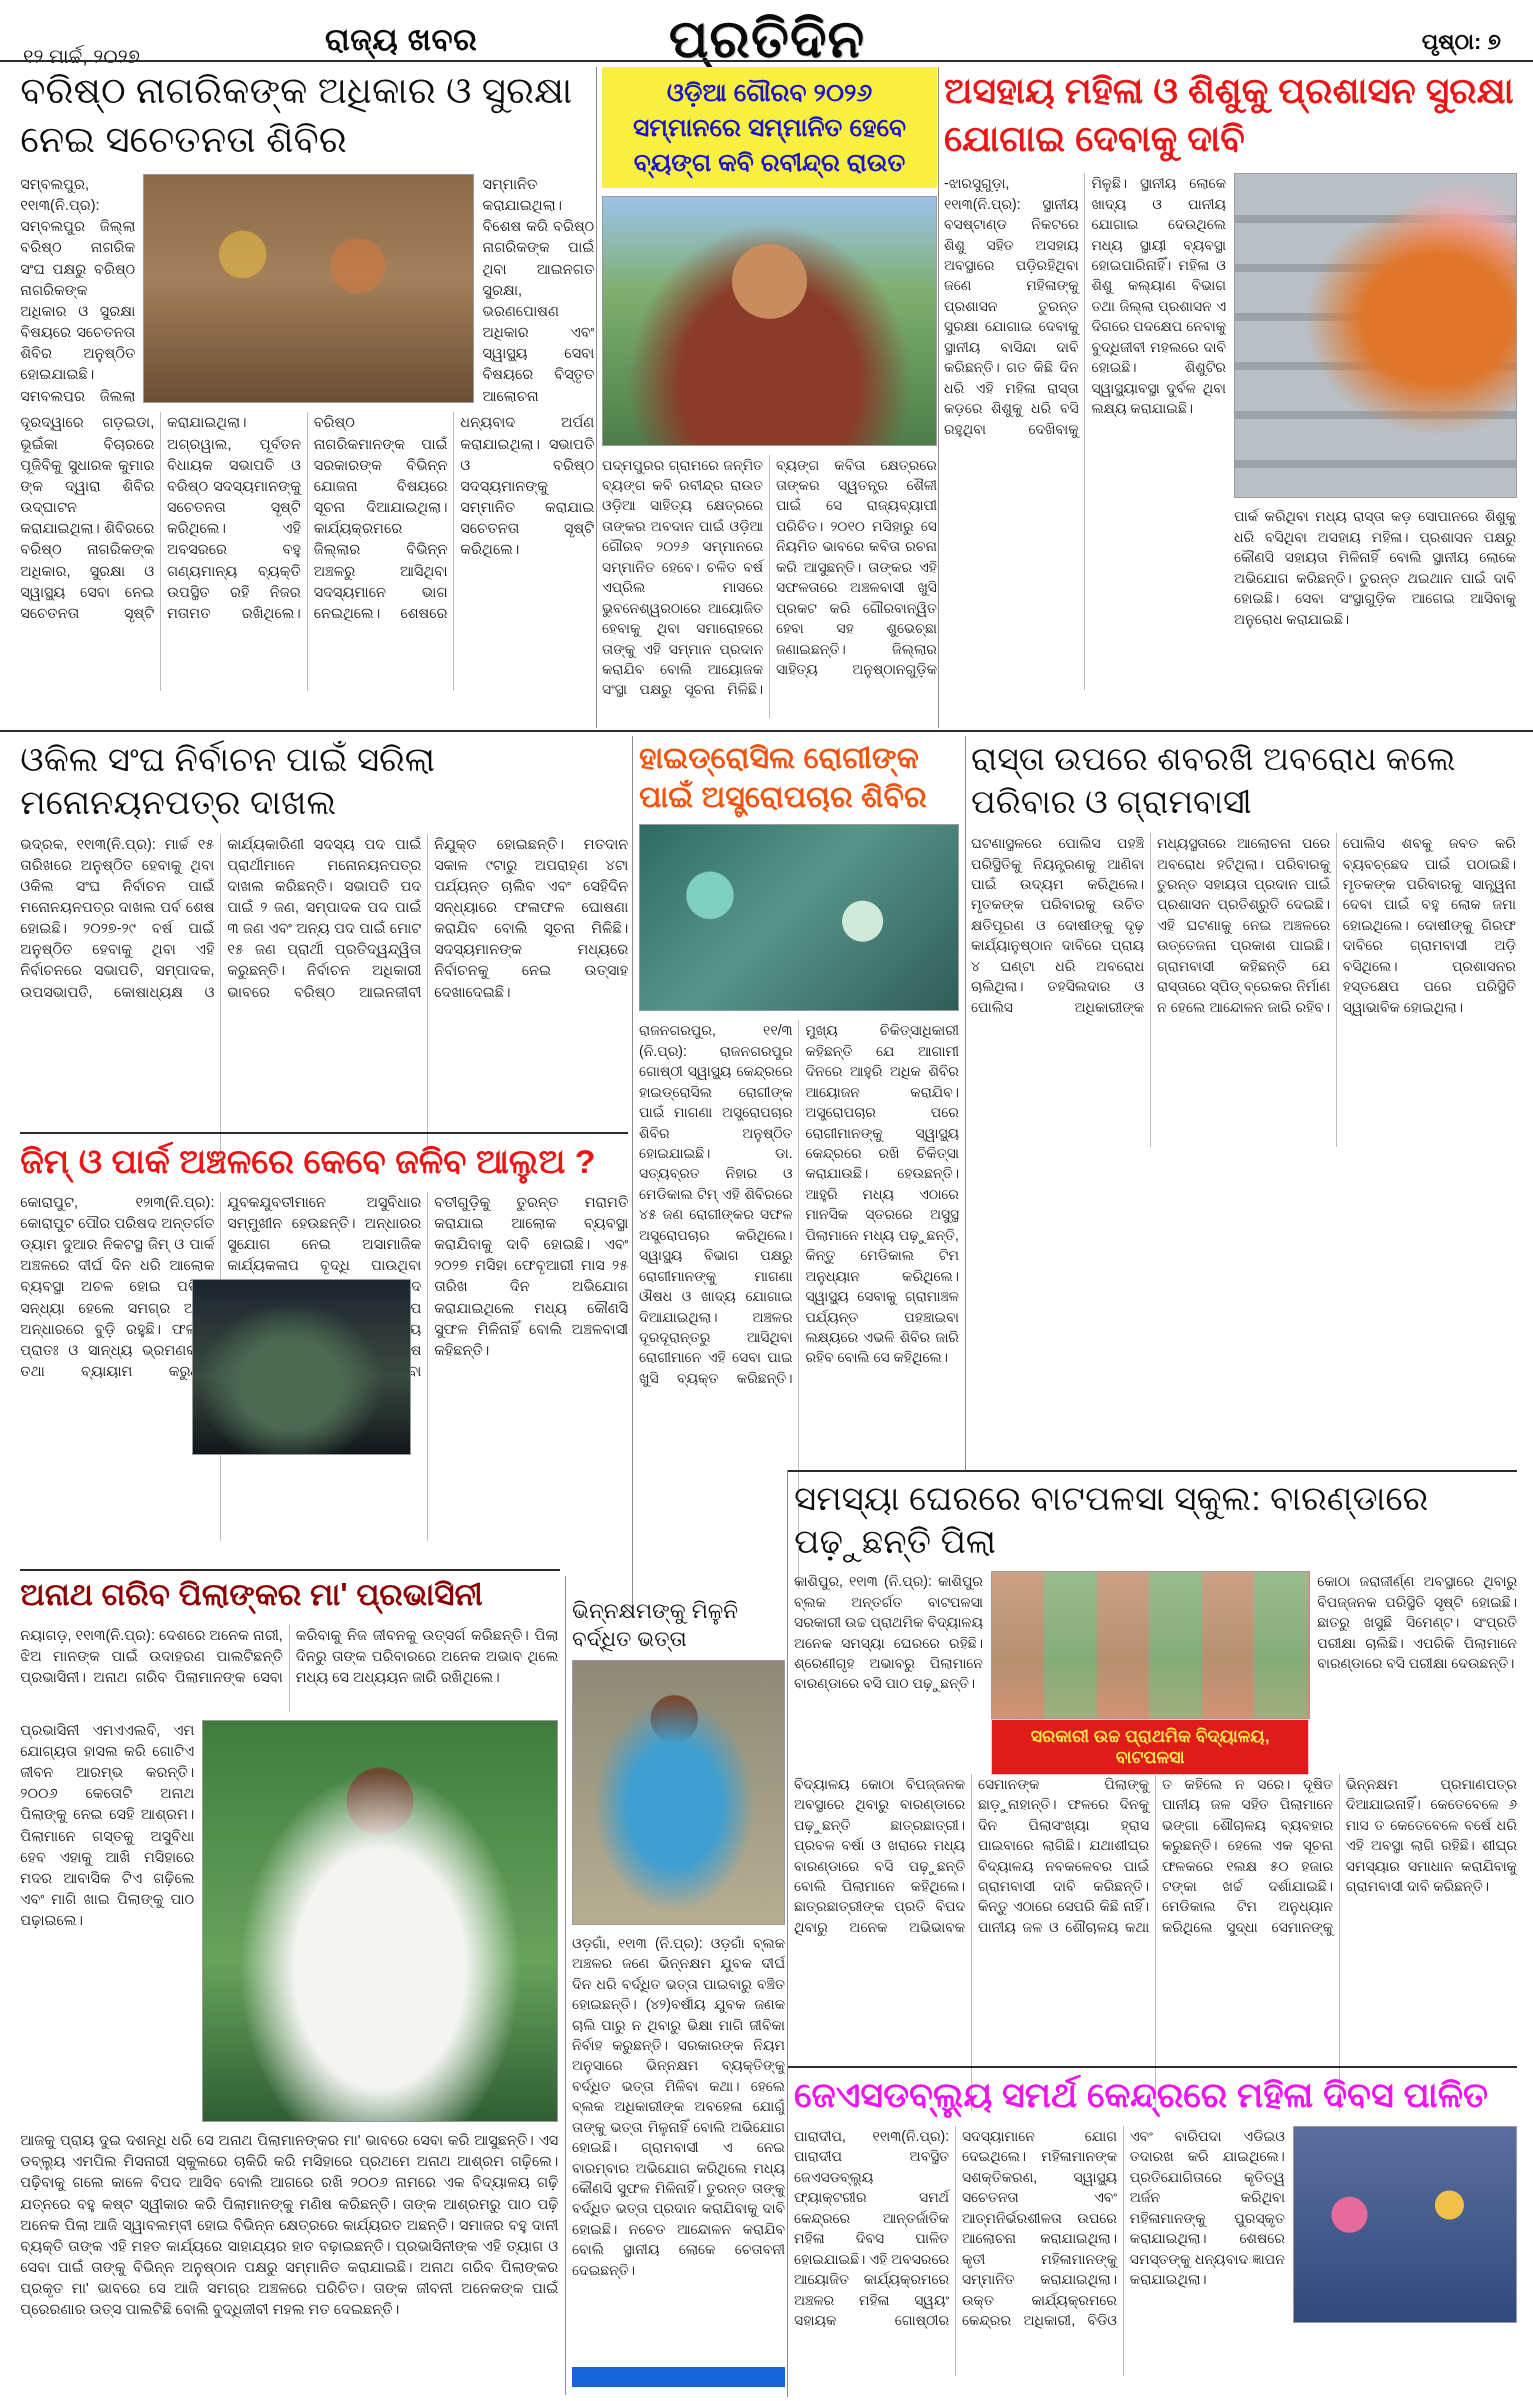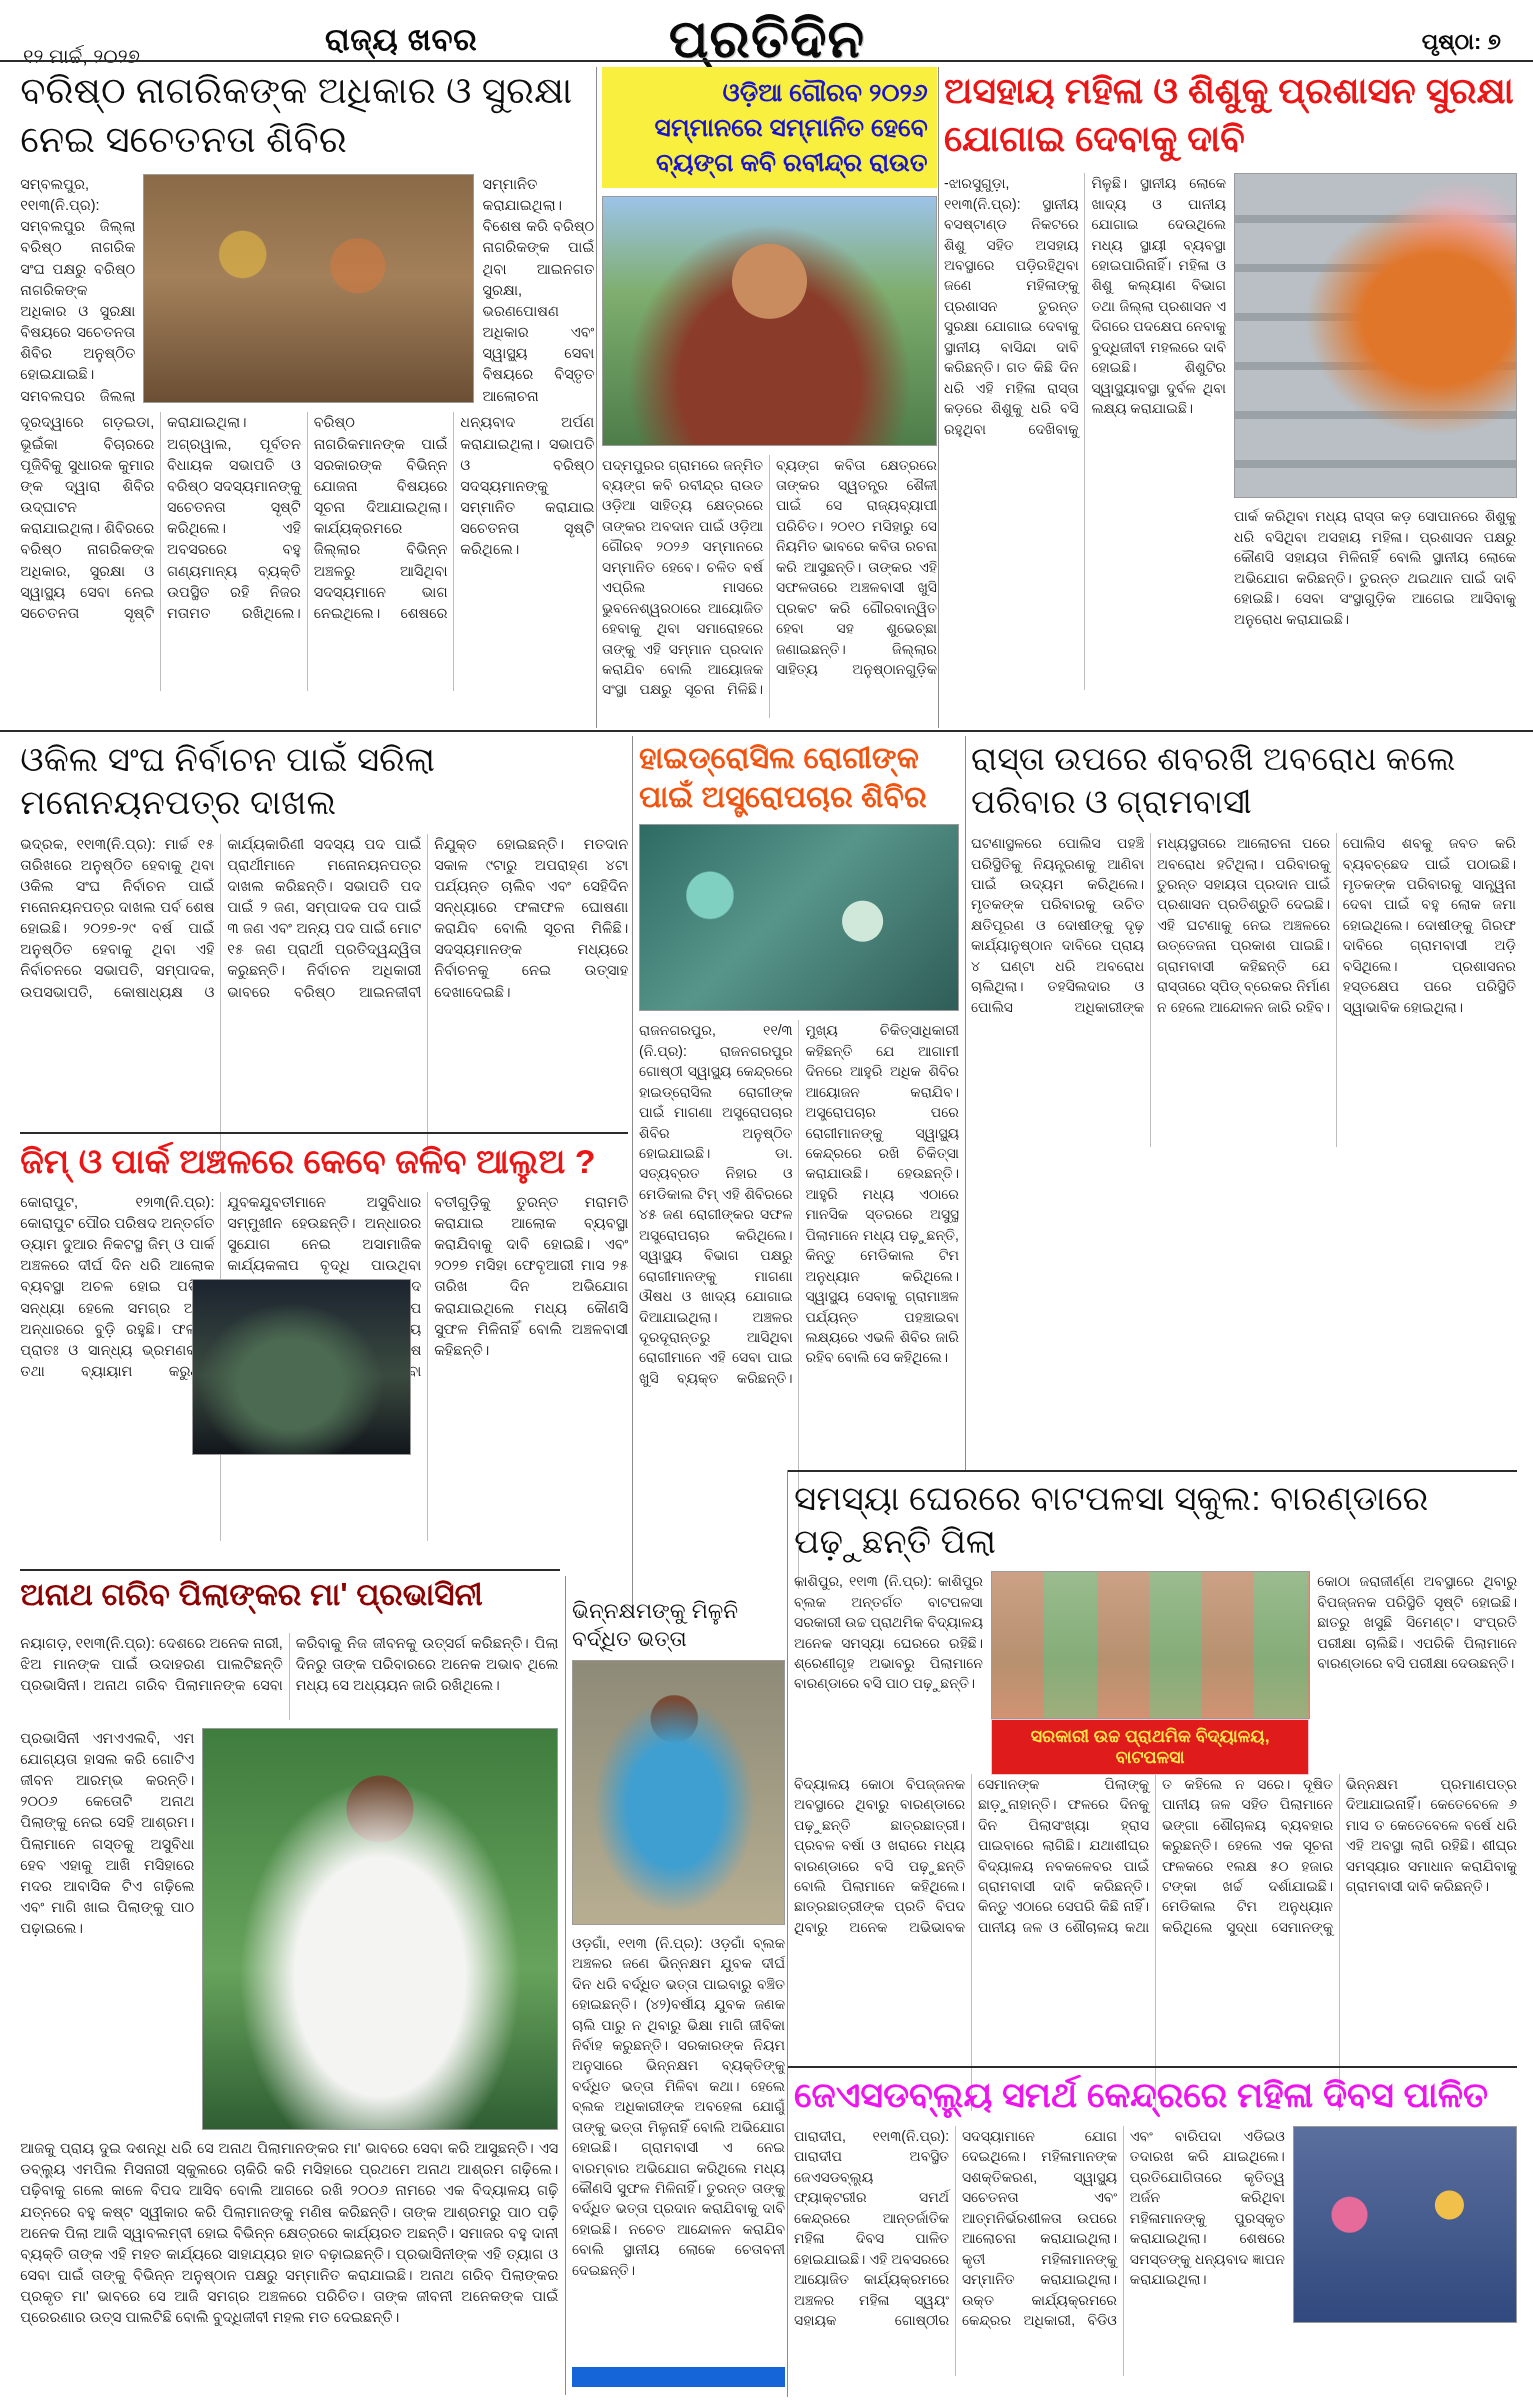--- a/index.html
+++ b/index.html
@@ -13,21 +13,21 @@
   .vr{position:absolute;background:#8a8a8a;width:1.2px;}
   
   .hdr-date{font-size:20px;color:#111;margin-top:12px;}
   .hdr-section{font-size:31px;font-weight:700;color:#0a0a0a;letter-spacing:0.6px;}
   .masthead{font-size:53px;font-weight:900;color:#0a0a0a;letter-spacing:1.2px;
     text-shadow:1.2px 1.2px 0 #cfcfcf;}
   .hdr-page{font-size:22px;font-weight:700;color:#0a0a0a;}
   
   .h-black{color:#0d0d0d;font-weight:400;}
   .h-red{color:#ec1515;font-weight:700;}
-  .h-blue{color:#1913cf;font-weight:700;text-align:right;}
+  .h-blue{color:#1913cf;font-weight:700;}
   .h-orange{color:#f25410;font-weight:700;}
   .h-maroon{color:#8b0000;font-weight:700;}
   .h-magenta{color:#ee14ee;font-weight:700;}
   .yellow-box{background:#f8ef3e;padding:8.1px 9.3px;text-align:center;}
   
   .bt{font-size:14.5px;line-height:1.46;text-align:justify;color:#161616;overflow:hidden;}
   .cols2{column-count:2;column-gap:12.8px;column-rule:0.6px solid #bdbdbd;}
   .cols3{column-count:3;column-gap:12.8px;column-rule:0.6px solid #bdbdbd;}
   .cols4{column-count:4;column-gap:12.8px;column-rule:0.6px solid #bdbdbd;}
   .flexrow{display:flex;gap:8.1px;}
@@ -172,21 +172,21 @@
   <div class="abs" style="left:794px;top:2073px;width:723px;height:320px;">
     <div class="h-magenta" style="font-size:35px;line-height:1.25;">ଜେଏସଡବ୍ଲ୍ୟୁ ସମର୍ଥ କେନ୍ଦ୍ରରେ ମହିଳା ଦିବସ ପାଳିତ</div>
     <div class="flexrow" style="margin-top:9.3px;">
       <div class="bt cols3" style="width:492px;height:250px;font-size:14px;">ପାରାଦୀପ, ୧୧ା୩(ନି.ପ୍ର): ପାରାଦୀପ ଅବସ୍ଥିତ ଜେଏସଡବ୍ଲ୍ୟୁ ଫ୍ୟାକ୍ଟରୀର ସମର୍ଥ କେନ୍ଦ୍ରରେ ଆନ୍ତର୍ଜାତିକ ମହିଳା ଦିବସ ପାଳିତ ହୋଇଯାଇଛି। ଏହି ଅବସରରେ ଆୟୋଜିତ କାର୍ଯ୍ୟକ୍ରମରେ ଅଞ୍ଚଳର ମହିଳା ସ୍ୱୟଂ ସହାୟକ ଗୋଷ୍ଠୀର ସଦସ୍ୟାମାନେ ଯୋଗ ଦେଇଥିଲେ। ମହିଳାମାନଙ୍କ ସଶକ୍ତିକରଣ, ସ୍ୱାସ୍ଥ୍ୟ ସଚେତନତା ଏବଂ ଆତ୍ମନିର୍ଭରଶୀଳତା ଉପରେ ଆଲୋଚନା କରାଯାଇଥିଲା। କୃତୀ ମହିଳାମାନଙ୍କୁ ସମ୍ମାନିତ କରାଯାଇଥିଲା। ଉକ୍ତ କାର୍ଯ୍ୟକ୍ରମରେ କେନ୍ଦ୍ରର ଅଧିକାରୀ, ବିଡିଓ ଏବଂ ବାରିପଦା ଏଡିଇଓ ତଦାରଖ କରି ଯାଇଥିଲେ। ପ୍ରତିଯୋଗିତାରେ କୃତିତ୍ୱ ଅର୍ଜନ କରିଥିବା ମହିଳାମାନଙ୍କୁ ପୁରସ୍କୃତ କରାଯାଇଥିଲା। ଶେଷରେ ସମସ୍ତଙ୍କୁ ଧନ୍ୟବାଦ ଜ୍ଞାପନ କରାଯାଇଥିଲା।</div>
       <div class="photo ph-womengrp" style="width:222px;height:195px;"></div>
     </div>
   </div>
 
   <div class="abs" style="left:20.3px;top:1576px;width:538px;height:818px;">
     <div class="h-maroon" style="font-size:31px;line-height:1.25;">ଅନାଥ ଗରିବ ପିଲାଙ୍କର ମା' ପ୍ରଭାସିନୀ</div>
-    <div class="bt cols2" style="margin-top:18px;height:87px;">ନୟାଗଡ଼, ୧୧ା୩(ନି.ପ୍ର): ଦେଶରେ ଅନେକ ନାରୀ, ଝିଅ ମାନଙ୍କ ପାଇଁ ଉଦାହରଣ ପାଲଟିଛନ୍ତି ପ୍ରଭାସିନୀ। ଅନାଥ ଗରିବ ପିଲାମାନଙ୍କ ସେବା କରିବାକୁ ନିଜ ଜୀବନକୁ ଉତ୍ସର୍ଗ କରିଛନ୍ତି। ପିଲା ଦିନରୁ ତାଙ୍କ ପରିବାରରେ ଅନେକ ଅଭାବ ଥିଲେ ମଧ୍ୟ ସେ ଅଧ୍ୟୟନ ଜାରି ରଖିଥିଲେ।</div>
+    <div class="bt cols2" style="margin-top:10px;height:87px;">ନୟାଗଡ଼, ୧୧ା୩(ନି.ପ୍ର): ଦେଶରେ ଅନେକ ନାରୀ, ଝିଅ ମାନଙ୍କ ପାଇଁ ଉଦାହରଣ ପାଲଟିଛନ୍ତି ପ୍ରଭାସିନୀ। ଅନାଥ ଗରିବ ପିଲାମାନଙ୍କ ସେବା କରିବାକୁ ନିଜ ଜୀବନକୁ ଉତ୍ସର୍ଗ କରିଛନ୍ତି। ପିଲା ଦିନରୁ ତାଙ୍କ ପରିବାରରେ ଅନେକ ଅଭାବ ଥିଲେ ମଧ୍ୟ ସେ ଅଧ୍ୟୟନ ଜାରି ରଖିଥିଲେ।</div>
     <div class="flexrow" style="margin-top:8.1px;height:401px;">
       <div class="bt" style="width:174px;height:401px;">ପ୍ରଭାସିନୀ ଏମଏଏଲବି, ଏମ ଯୋଗ୍ୟତା ହାସଲ କରି ଗୋଟିଏ ଜୀବନ ଆରମ୍ଭ କରନ୍ତି। ୨୦୦୬ କେତୋଟି ଅନାଥ ପିଲାଙ୍କୁ ନେଇ ସେହି ଆଶ୍ରମ। ପିଲାମାନେ ଗସ୍ତକୁ ଅସୁବିଧା ହେବ ଏହାକୁ ଆଖି ମସିହାରେ ମଦର ଆବାସିକ ଟିଏ ଗଢ଼ିଲେ ଏବଂ ମାଗି ଖାଇ ପିଲାଙ୍କୁ ପାଠ ପଢ଼ାଇଲେ।</div>
       <div class="photo ph-mother" style="flex:1;height:400px;"></div>
     </div>
     <div class="bt" style="margin-top:9.3px;height:241px;">ଆଜକୁ ପ୍ରାୟ ଦୁଇ ଦଶନ୍ଧି ଧରି ସେ ଅନାଥ ପିଲାମାନଙ୍କର ମା' ଭାବରେ ସେବା କରି ଆସୁଛନ୍ତି। ଏସ ଡବ୍ଲ୍ୟୁ ଏମପିଲ ମିସନାରୀ ସ୍କୁଲରେ ଚାକିରି କରି ମସିହାରେ ପ୍ରଥମେ ଅନାଥ ଆଶ୍ରମ ଗଢ଼ିଲେ। ପଢ଼ିବାକୁ ଗଲେ କାଳେ ବିପଦ ଆସିବ ବୋଲି ଆଗରେ ରଖି ୨୦୦୬ ନାମରେ ଏକ ବିଦ୍ୟାଳୟ ଗଢ଼ି ଯତ୍ନରେ ବହୁ କଷ୍ଟ ସ୍ୱୀକାର କରି ପିଲାମାନଙ୍କୁ ମଣିଷ କରିଛନ୍ତି। ତାଙ୍କ ଆଶ୍ରମରୁ ପାଠ ପଢ଼ି ଅନେକ ପିଲା ଆଜି ସ୍ୱାବଲମ୍ବୀ ହୋଇ ବିଭିନ୍ନ କ୍ଷେତ୍ରରେ କାର୍ଯ୍ୟରତ ଅଛନ୍ତି। ସମାଜର ବହୁ ଦାନୀ ବ୍ୟକ୍ତି ତାଙ୍କ ଏହି ମହତ କାର୍ଯ୍ୟରେ ସାହାଯ୍ୟର ହାତ ବଢ଼ାଇଛନ୍ତି। ପ୍ରଭାସିନୀଙ୍କ ଏହି ତ୍ୟାଗ ଓ ସେବା ପାଇଁ ତାଙ୍କୁ ବିଭିନ୍ନ ଅନୁଷ୍ଠାନ ପକ୍ଷରୁ ସମ୍ମାନିତ କରାଯାଇଛି। ଅନାଥ ଗରିବ ପିଲାଙ୍କର ପ୍ରକୃତ ମା' ଭାବରେ ସେ ଆଜି ସମଗ୍ର ଅଞ୍ଚଳରେ ପରିଚିତ। ତାଙ୍କ ଜୀବନୀ ଅନେକଙ୍କ ପାଇଁ ପ୍ରେରଣାର ଉତ୍ସ ପାଲଟିଛି ବୋଲି ବୁଦ୍ଧିଜୀବୀ ମହଲ ମତ ଦେଇଛନ୍ତି।</div>
   </div>
 
   <div class="vr" style="left:565px;top:1576px;height:819px;"></div>
   <div class="abs" style="left:572px;top:1598px;width:213px;height:797px;">
     <div class="h-black" style="font-size:21.5px;line-height:1.3;">ଭିନ୍ନକ୍ଷମଙ୍କୁ ମିଳୁନି ବର୍ଦ୍ଧିତ ଭତ୍ତା</div>

